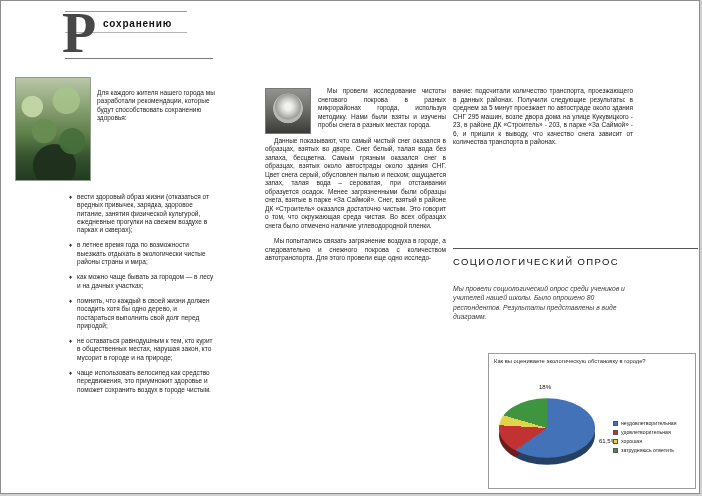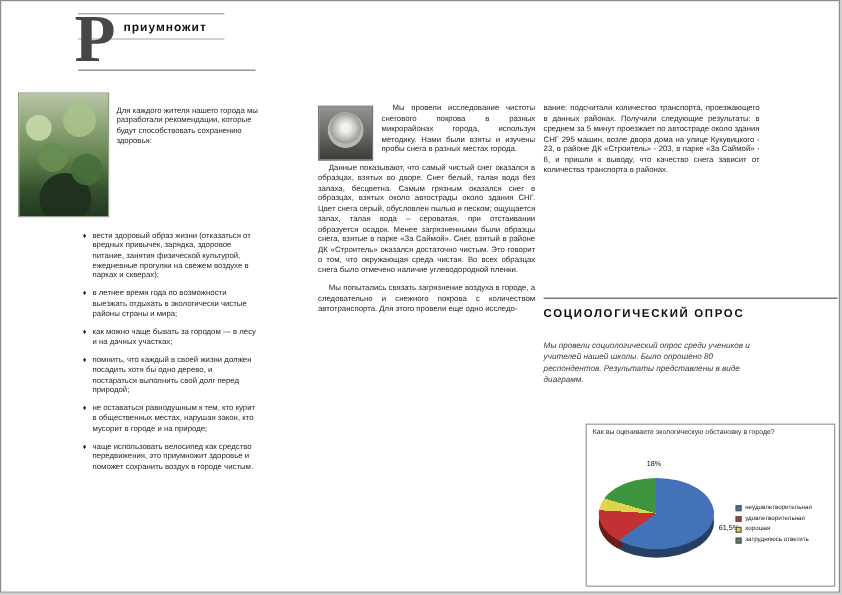--- a/index.html
+++ b/index.html
@@ -65,21 +65,21 @@
   }
 
   
   #traffic-paragraph {
     position:absolute; left:452px; top:86px; width:180px; margin:0;
     font-size:6.5px; line-height:8.5px; text-align:justify;
   }
   #section-divider { position:absolute; left:452px; top:247px; width:245px; height:1px; background:#555; }
   #survey-heading {
     position:absolute; left:452px; top:255px; margin:0;
-    font-size:9.5px; letter-spacing:1.4px; font-weight:bold; color:#0d0d0d;
+    font-size:9.5px; letter-spacing:1.4px; font-weight:normal; color:#0d0d0d;
   }
   #survey-intro {
     position:absolute; left:452px; top:283px; width:176px; margin:0;
     font-style:italic; font-size:6.8px; line-height:9.4px; color:#3a3a3a;
   }
 
   
   #survey-chart {
     position:absolute; left:487px; top:352px; width:208px; height:136px;
     border:1px solid #9b9b9b; background:#fff;
@@ -101,21 +101,21 @@
   .ll { font-size:5.2px; line-height:6px; color:#222; white-space:nowrap; }
 </style>
 </head>
 <body>
 
 <div class="page">
 
   <div class="rule" id="rule-top"></div>
   <div class="rule" id="rule-mid"></div>
   <span class="dropcap">Р</span>
-  <span class="masthead-label">приумножит</span>
+  <span class="masthead-label">сохранению</span>
   <div class="rule" id="rule-bottom"></div>
 
   <div class="photo" id="plants-photo"></div>
   <p id="recommendations-intro">Для каждого жителя нашего города мы разработали рекомендации, которые будут способствовать сохранению здоровья:</p>
   <ul id="recommendations-list">
     <li>
       <span class="b">♦</span>
       <span class="t">вести здоровый образ жизни (отказаться от вредных привычек, зарядка, здоровое питание, занятия физической культурой, ежедневные прогулки на свежем воздухе в парках и скверах);</span>
     </li>
     <li>

